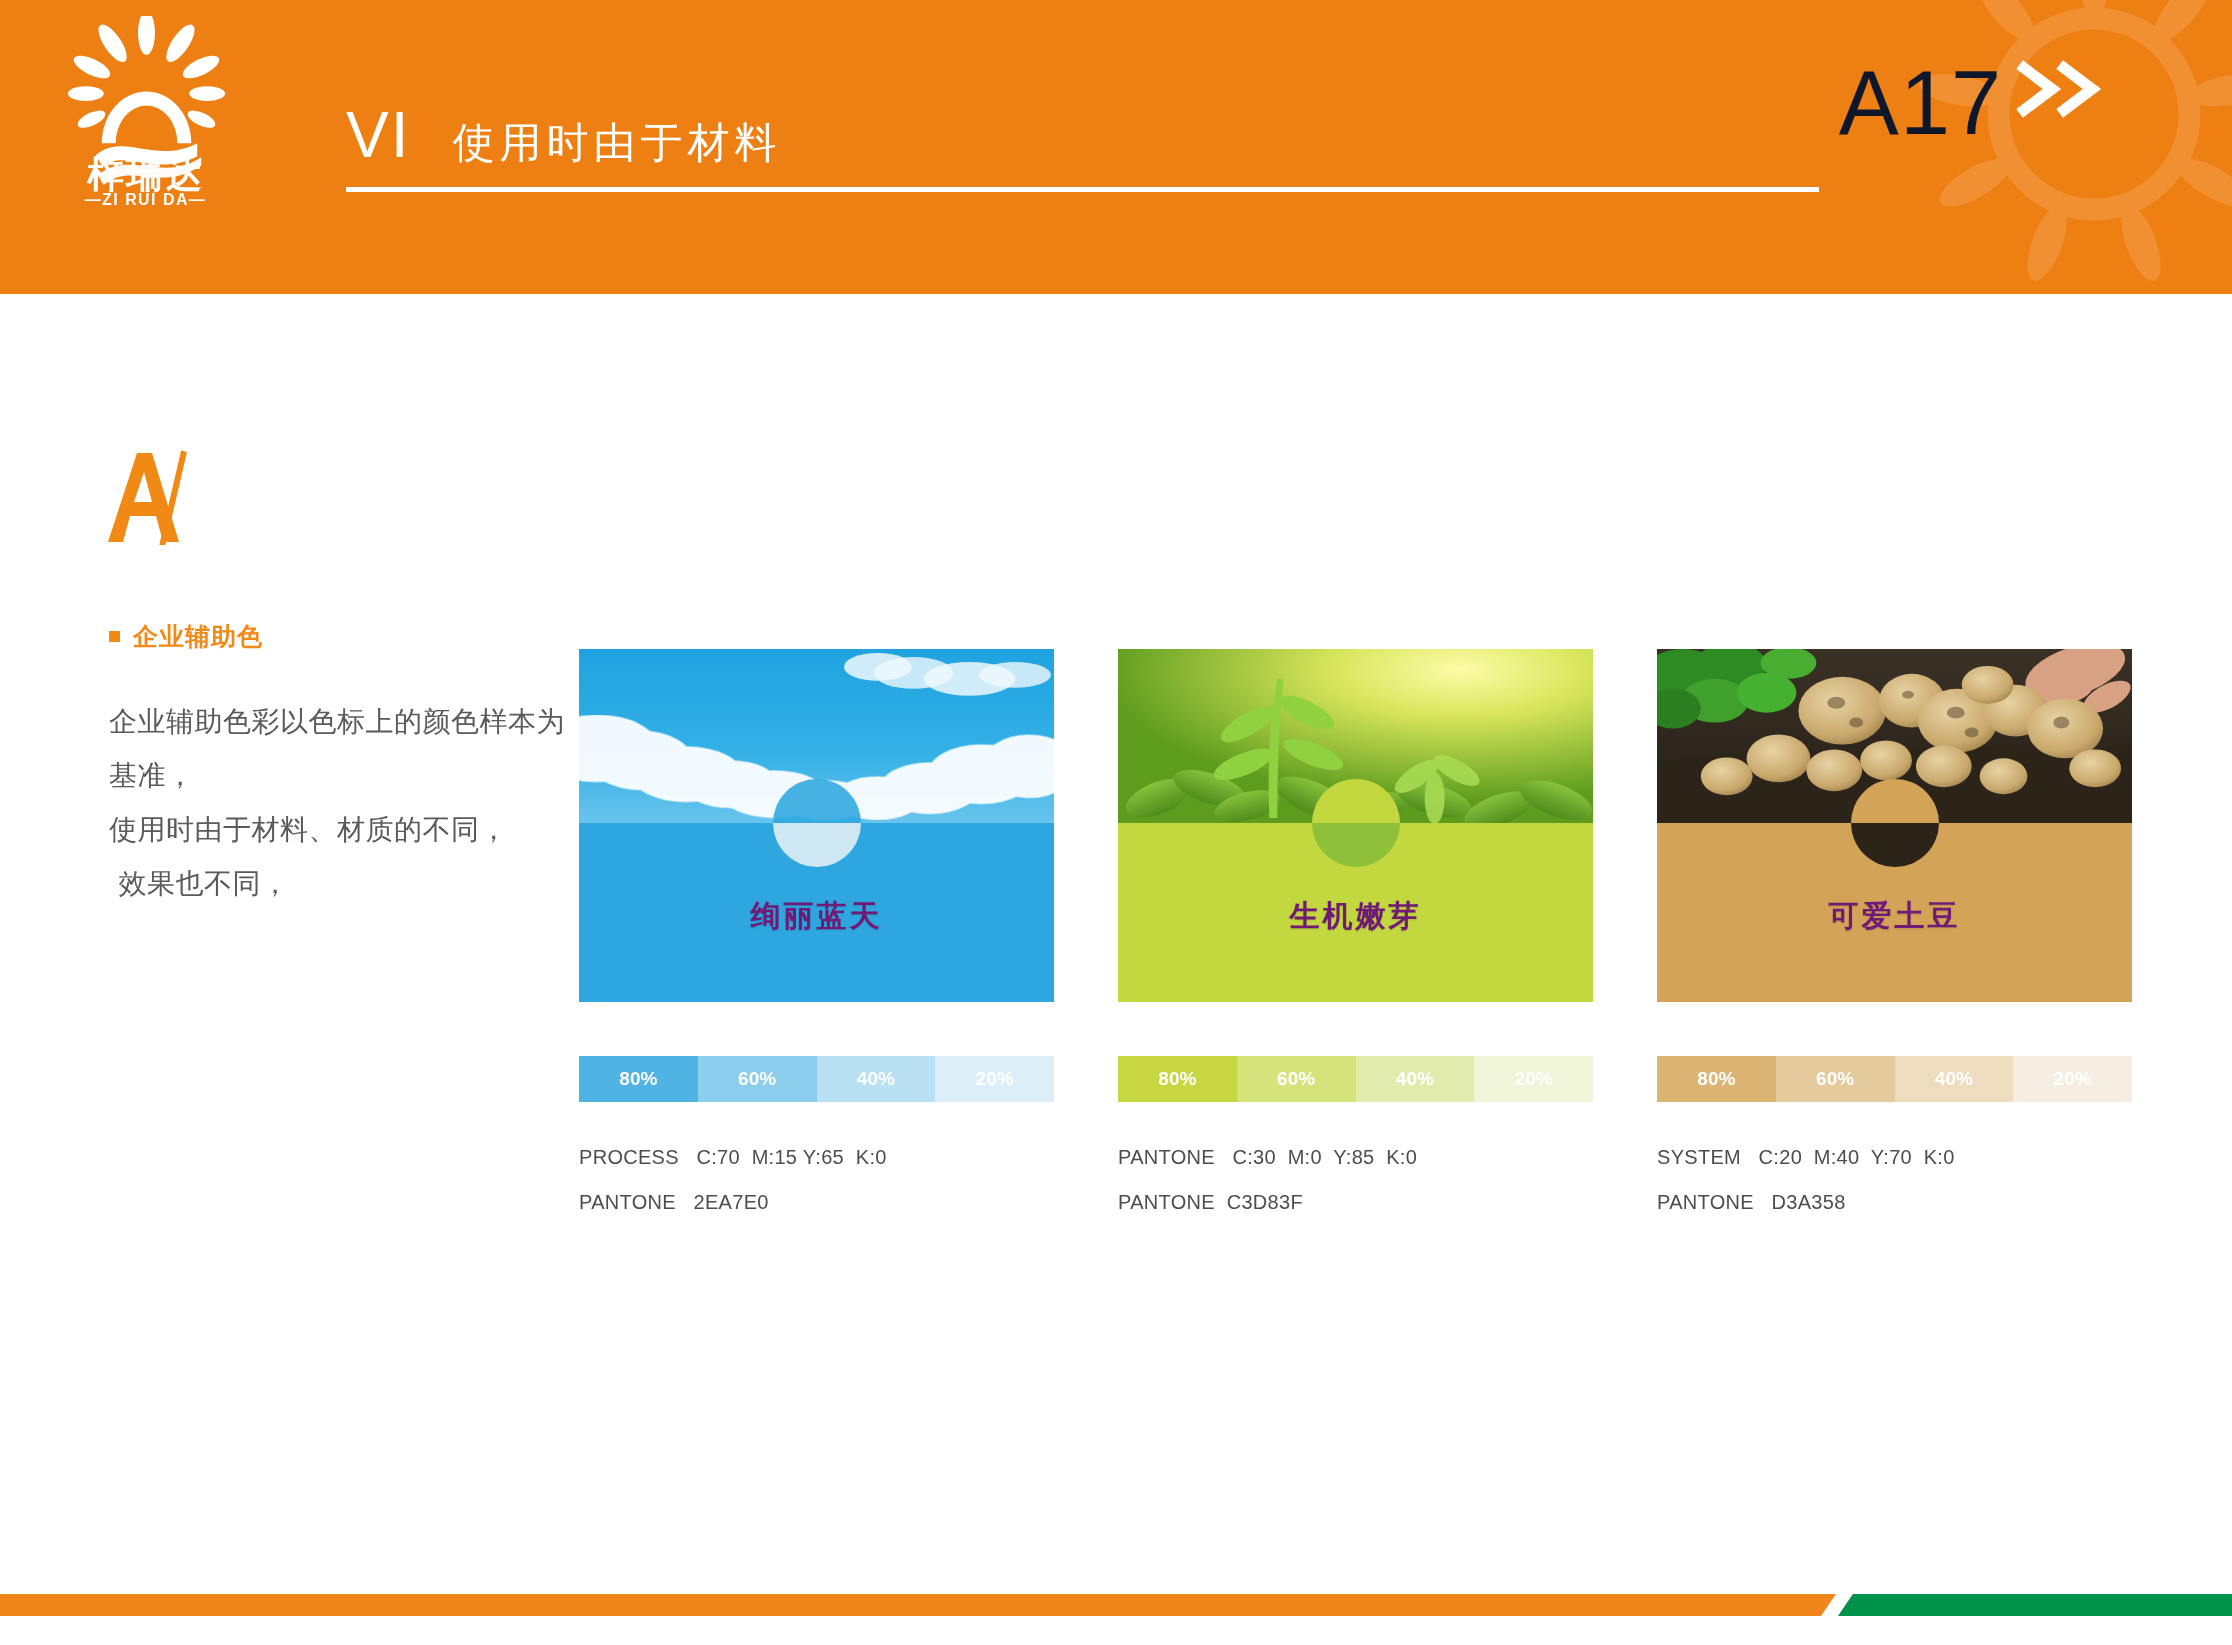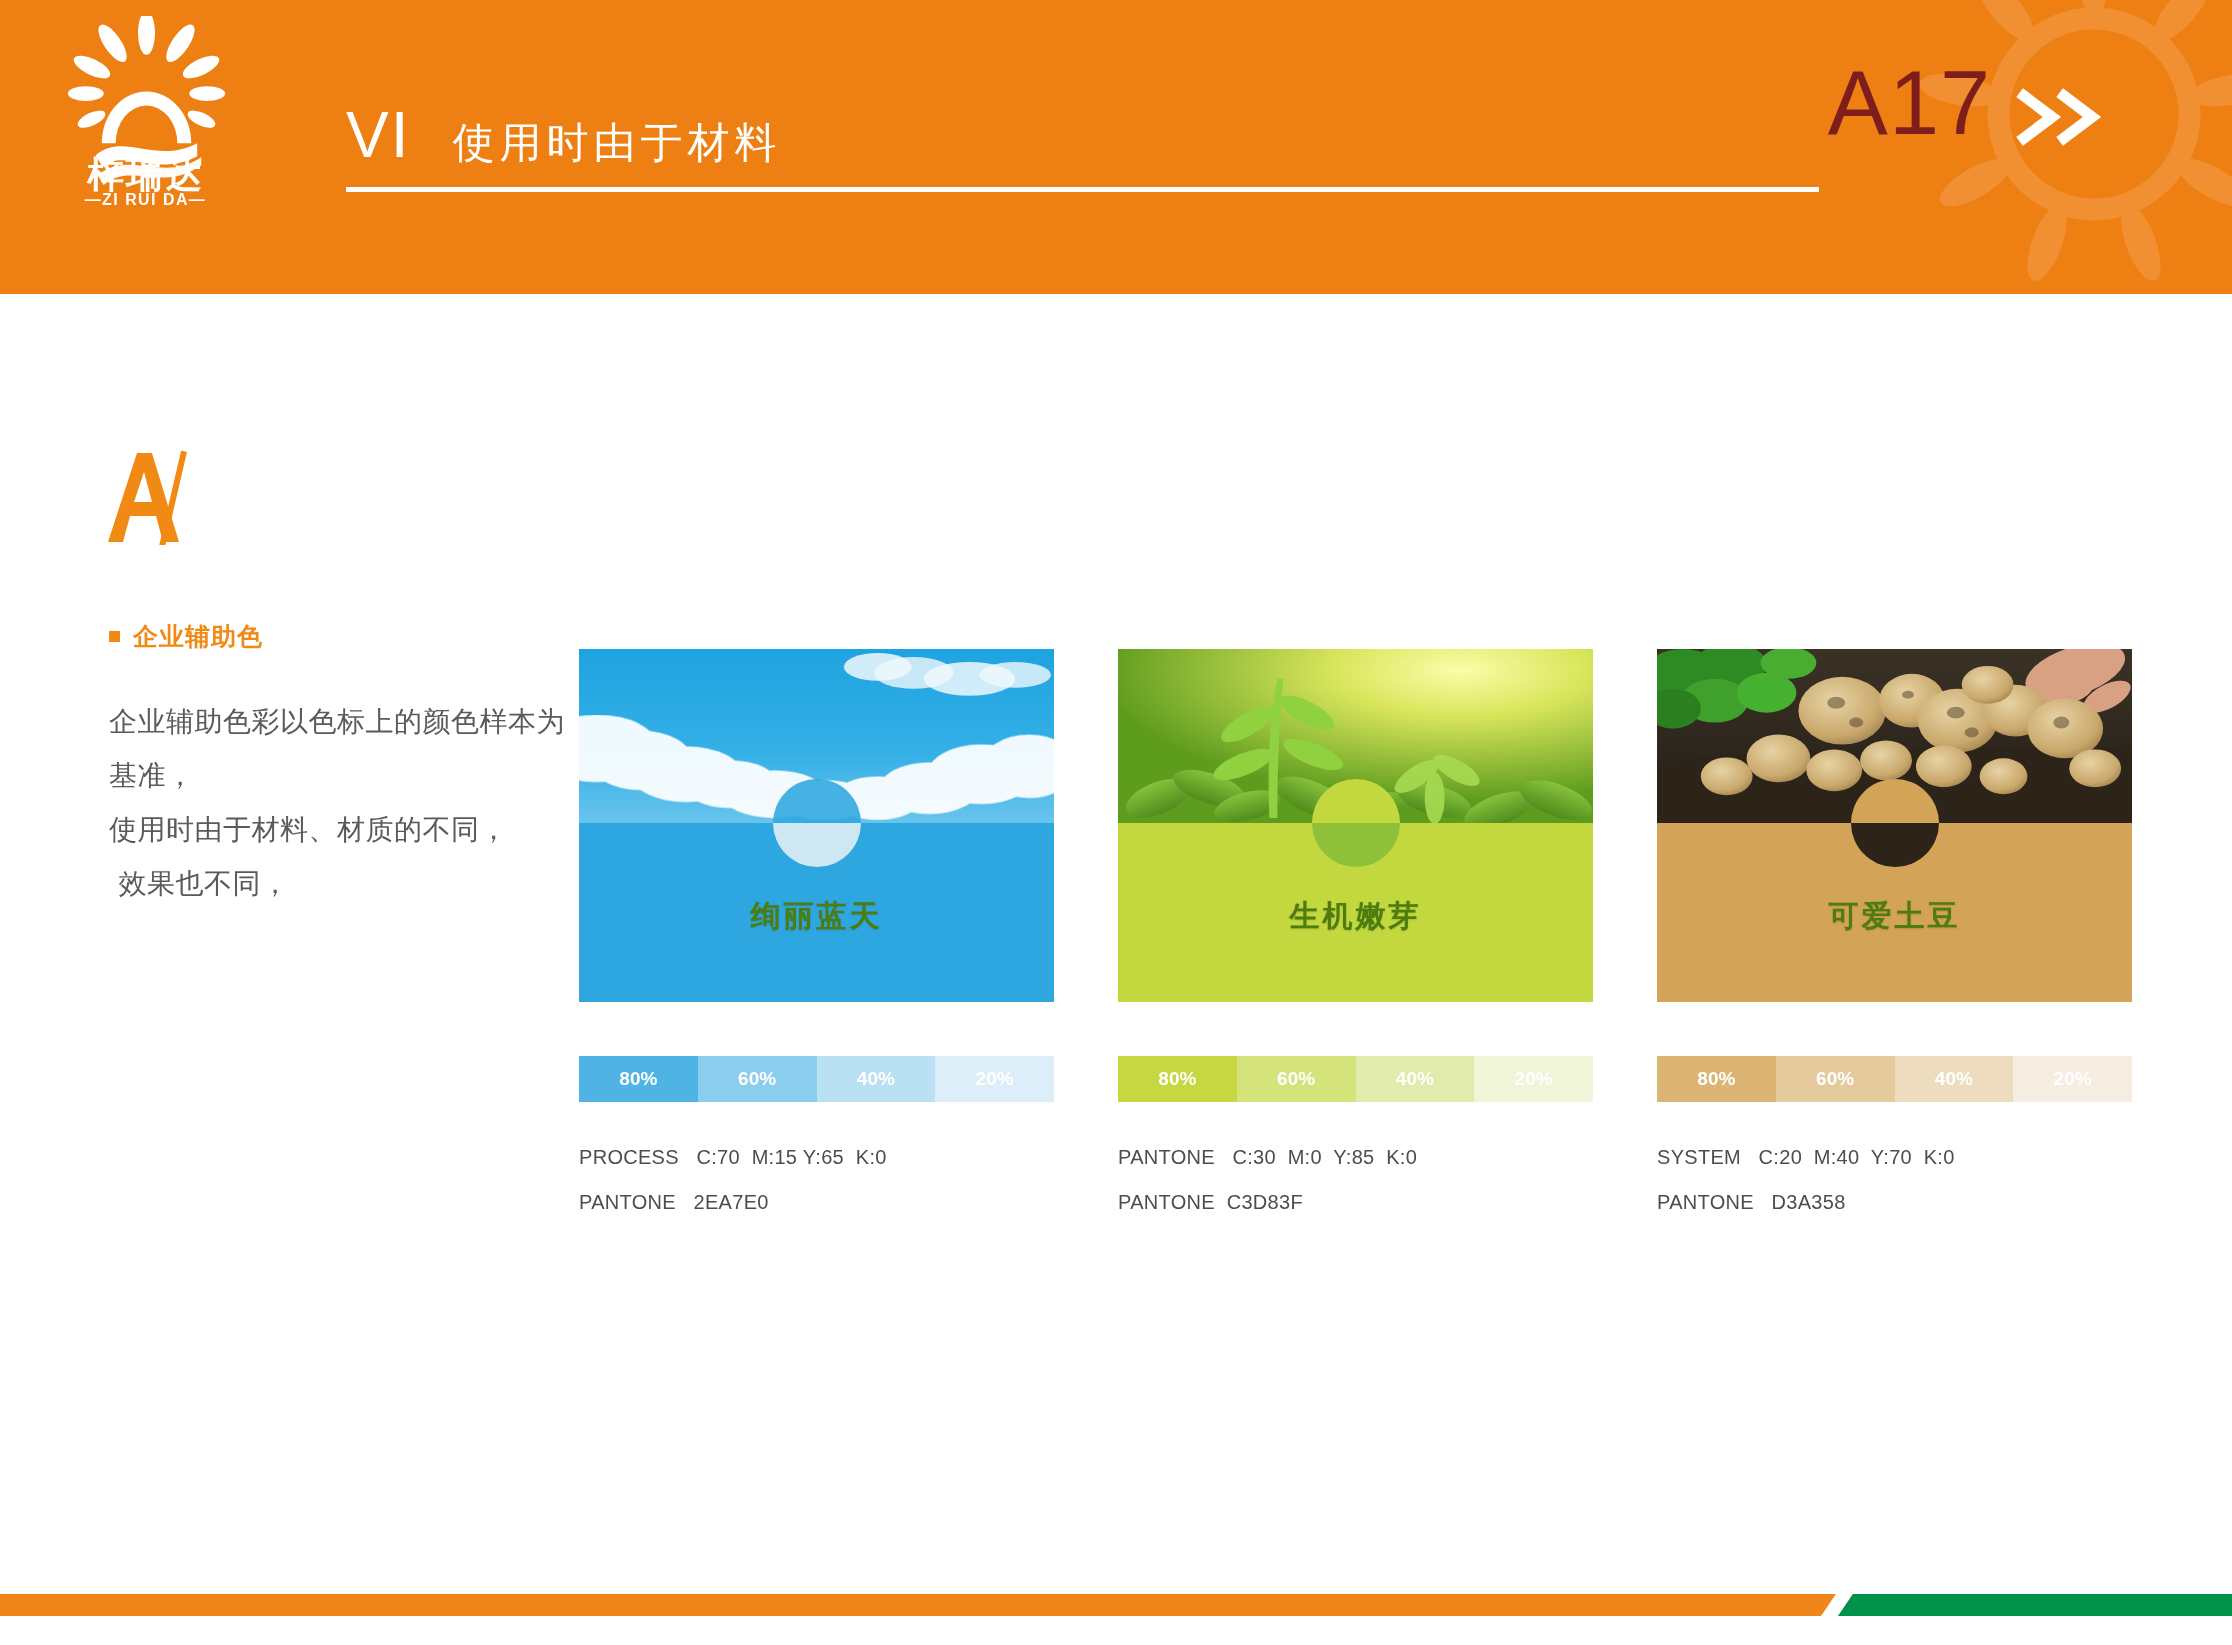--- a/index.html
+++ b/index.html
@@ -64,23 +64,22 @@
     width: 1473px;
     height: 5px;
     background: #ffffff;
   }
 
   
   .page-code {
     position: absolute;
     right: 131px; top: 58px;
     display: flex;
-    align-items: flex-end;
-    color: #7f1d1d;
-    gap: 11px;
+    align-items: flex-start;
+    color: #0f172a;
   }
   .page-code-text {
     font-size: 90px;
     font-weight: 400;
     line-height: 1;
     letter-spacing: 1px;
     font-family: "Liberation Sans", sans-serif;
   }
   .page-code-chevrons {
     margin-left: 14px;
@@ -186,21 +185,21 @@
     border-radius: 50%;
     overflow: hidden;
   }
   .card-circle .half-top { position:absolute; left:0; top:0; width:100%; height:50%; }
   .card-circle .half-bot { position:absolute; left:0; top:50%; width:100%; height:50%; }
   .card-name {
     position: absolute;
     left: 0; top: 247px;
     width: 475px;
     text-align: center;
-    color: #4d7c0f;
+    color: #701a75;
     font-size: 30px;
     font-weight: bold;
     letter-spacing: 3px;
     font-family: "DejaVu Sans", sans-serif;
     text-shadow: 0 1px 2px rgba(0,0,0,0.12);
   }
 
   
   .tints {
     margin-top: 54px;

